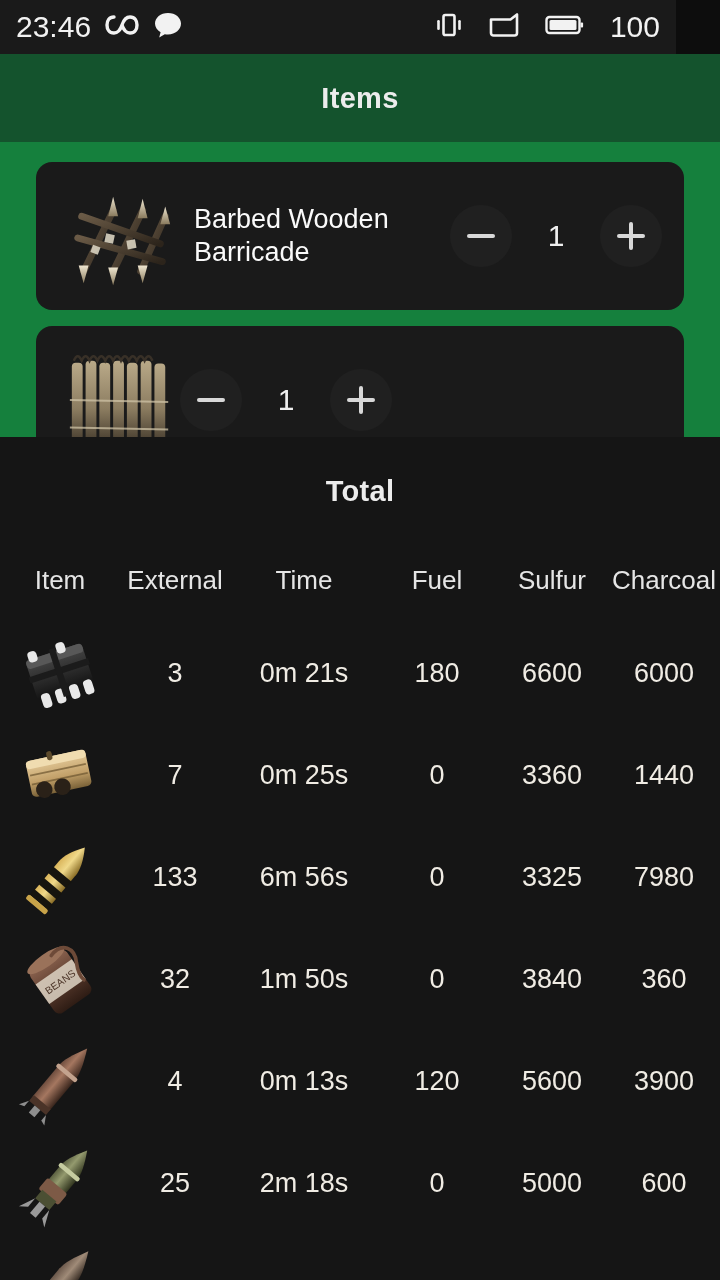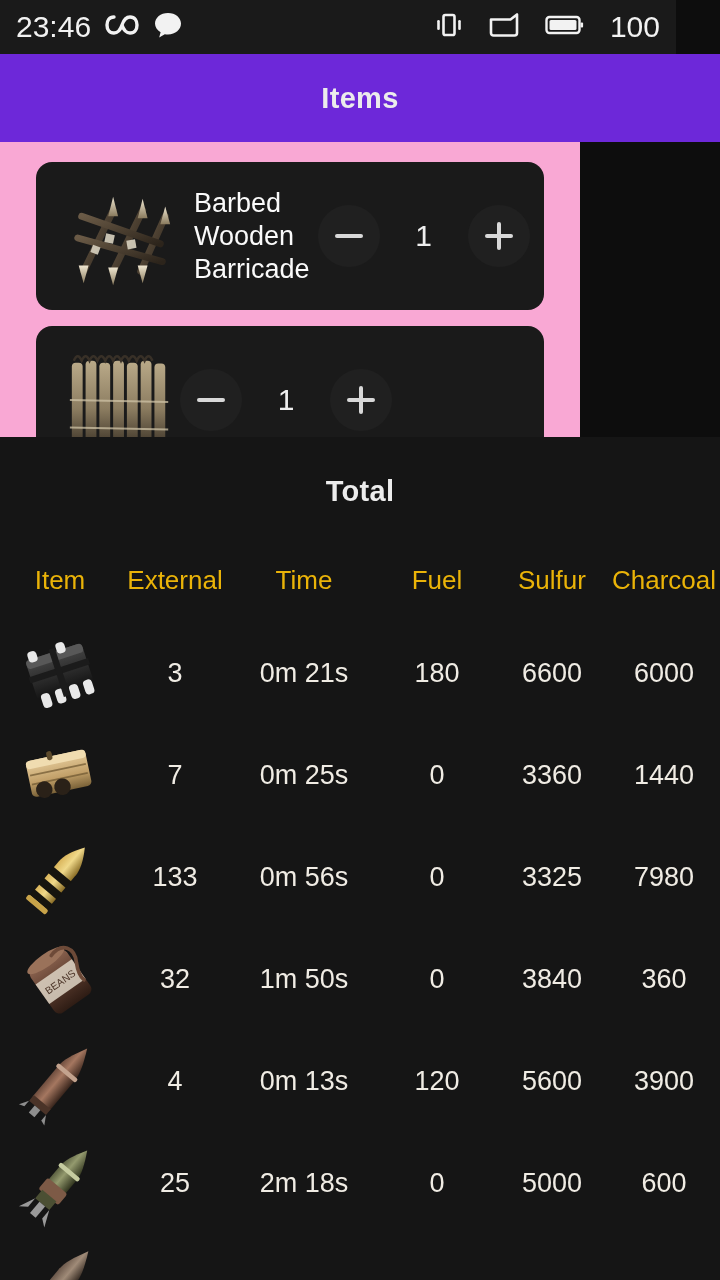--- a/index.html
+++ b/index.html
@@ -60,39 +60,39 @@
     margin-left: 2px;
   }
   .sicon { display: block; }
 
   
   .topbar {
     position: absolute;
     top: 54px; left: 0;
     width: 720px;
     height: 88px;
-    background: #6d28d9;
+    background: #14532d;
     display: flex;
     align-items: center;
     justify-content: center;
   }
   .topbar-title {
     color: #ececec;
     font-size: 29px;
     font-weight: 700;
     letter-spacing: 0.3px;
   }
 
   
   .items-section {
     position: absolute;
     top: 142px; left: 0;
-    width: 580px;
+    width: 720px;
     height: 295px;
-    background: #f9a8d4;
+    background: #15803d;
     overflow: hidden;
   }
   .items-list {
     padding: 20px 36px 0 36px;
     box-sizing: border-box;
   }
   .item-card {
     background: #1a1a1a;
     border-radius: 16px;
     height: 148px;
@@ -183,21 +183,21 @@
     width: 720px;
     bottom: 0;
     overflow: hidden;
   }
   table.tt {
     width: 720px;
     border-collapse: collapse;
     table-layout: fixed;
   }
   table.tt th {
-    color: #eab308;
+    color: #e5e5e5;
     font-size: 26px;
     font-weight: 400;
     padding: 18px 0 26px 0;
     text-align: center;
   }
   table.tt td {
     color: #f0ece4;
     font-size: 27px;
     font-weight: 400;
     text-align: center;
@@ -474,21 +474,21 @@
                       <rect x="37" y="46" width="26" height="9"></rect>
                       <rect x="37" y="62" width="26" height="9"></rect>
                       <rect x="37" y="78" width="26" height="8"></rect>
                     </g>
                     <rect x="36" y="86" width="28" height="6" rx="2" fill="#c8a349"></rect>
                   </g>
                 </svg>
               </div>
             </td>
             <td>133</td>
-            <td>0m 56s</td>
+            <td>6m 56s</td>
             <td>0</td>
             <td>3325</td>
             <td>7980</td>
           </tr>
 
           <tr>
             <td>
               <div class="row-thumb">
                 <svg class="art" viewBox="0 0 100 100">
                   <defs>

